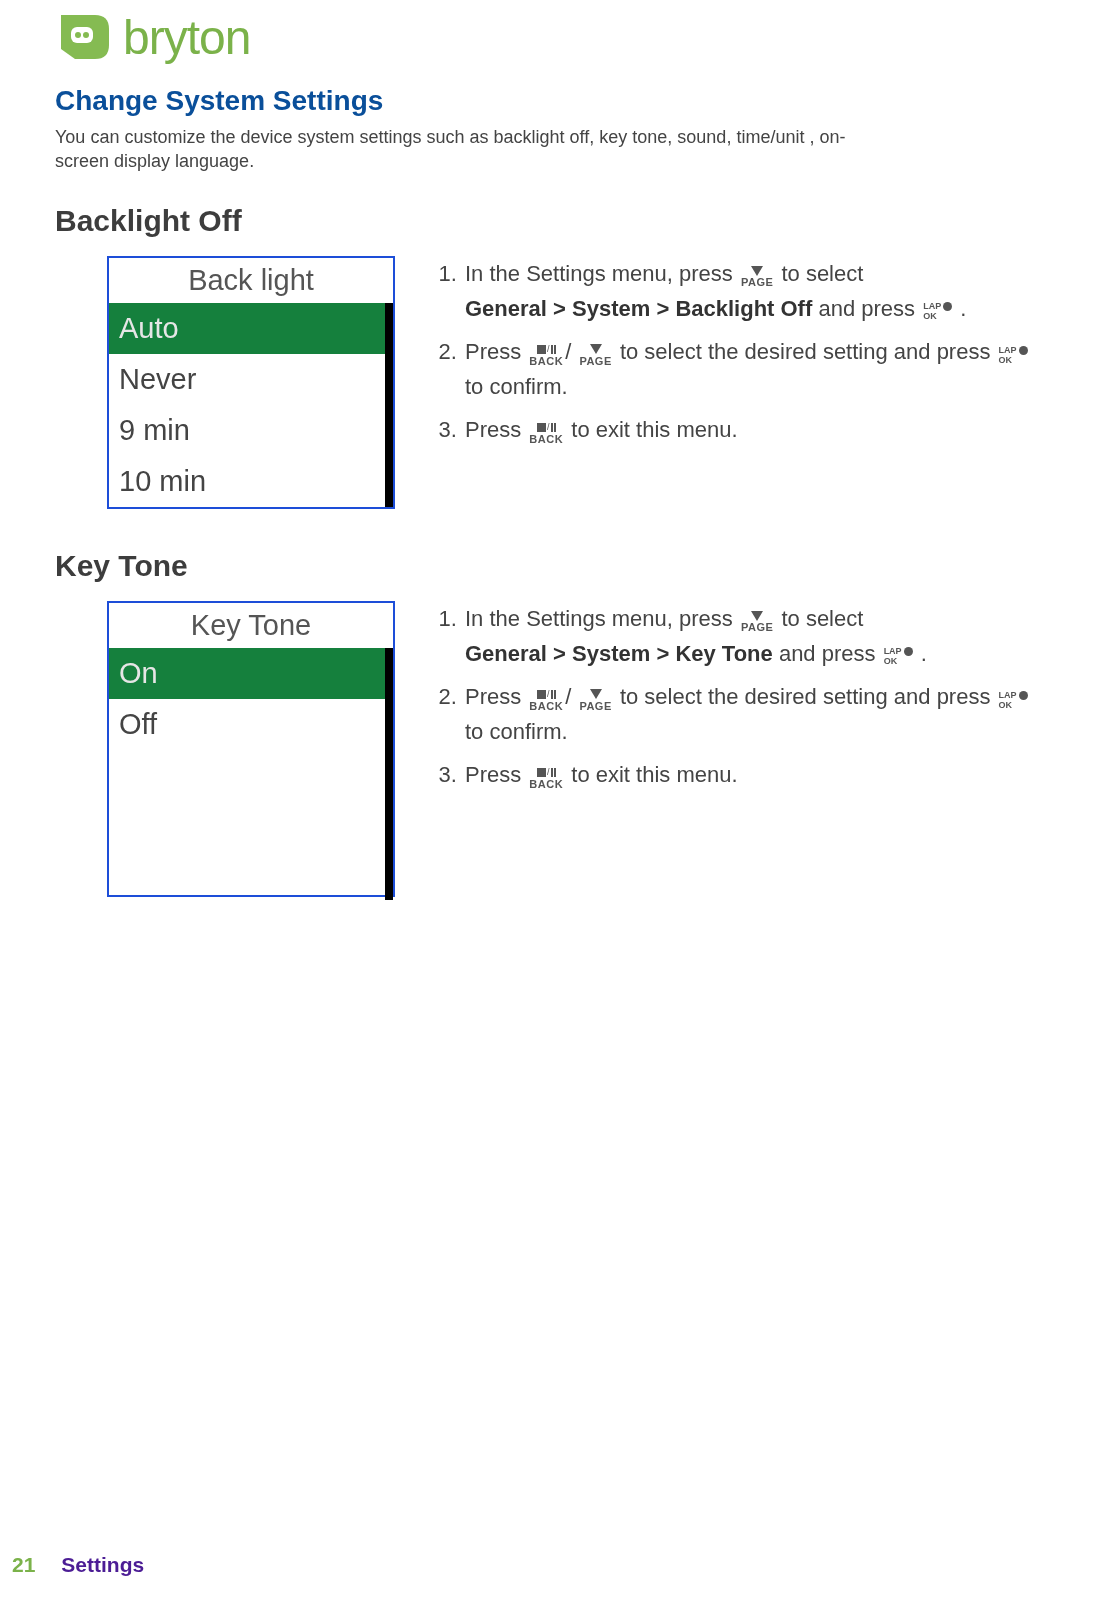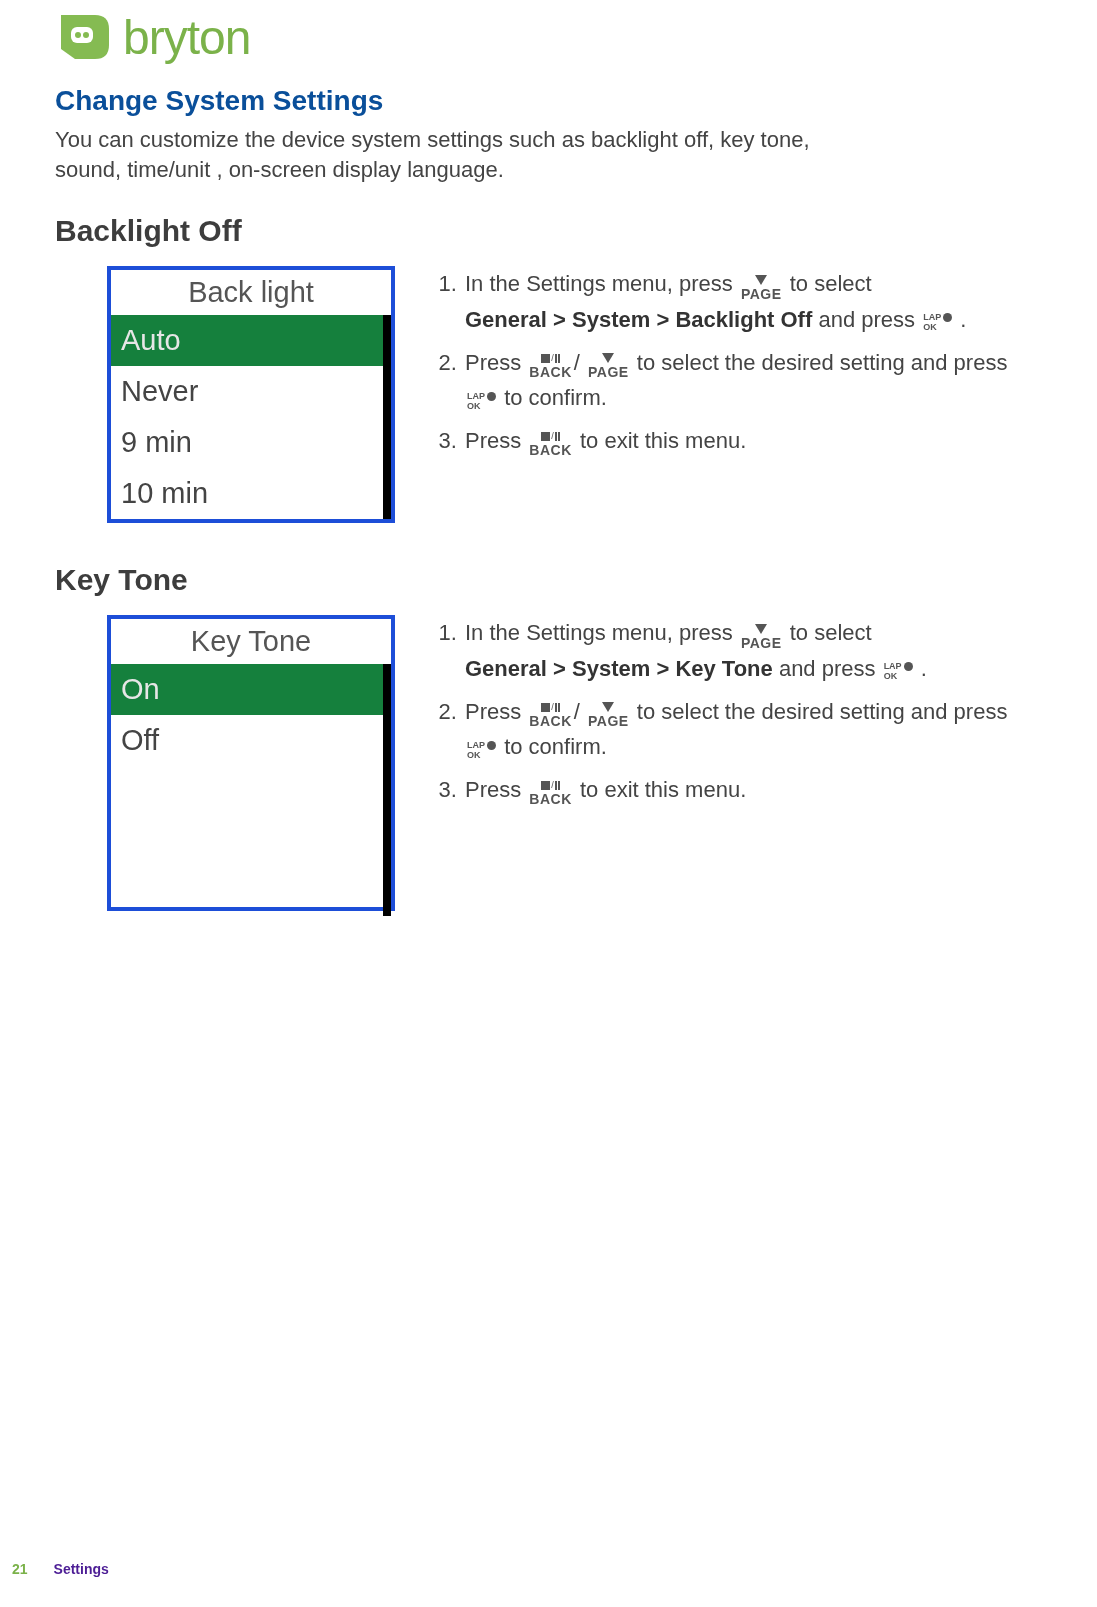--- a/index.html
+++ b/index.html
@@ -29,42 +29,42 @@
     letter-spacing: -1px;
     font-weight: 400;
   }
   h1.main-title {
     color: #0a4f9a;
     font-size: 28px;
     font-weight: 700;
     margin: 20px 0 8px 0;
   }
   .intro {
-    font-size: 22px;
+    font-size: 18px;
     color: #444;
     line-height: 1.35;
     margin: 0 0 30px 0;
     max-width: 820px;
   }
   h2.section {
     color: #3d3d3d;
     font-size: 30px;
     font-weight: 700;
     margin: 20px 0 18px 0;
   }
   .row {
     display: flex;
     align-items: flex-start;
     gap: 40px;
     margin-bottom: 40px;
   }
   .device-screen {
     margin-left: 52px;
     width: 288px;
-    border: 4px solid #1d4ed8;
+    border: 2px solid #1d4ed8;
     font-family: Arial, Helvetica, sans-serif;
     font-size: 30px;
     color: #333;
     flex-shrink: 0;
   }
   .device-screen.tall { height: 296px; }
   .ds-title {
     text-align: center;
     padding: 6px 0;
     font-size: 29px;
@@ -101,21 +101,21 @@
   }
   .keyicon .symline {
     display: flex;
     align-items: center;
     gap: 1px;
     font-size: 11px;
     color: #555;
     height: 11px;
   }
   .keyicon .lbl {
-    font-size: 14px;
+    font-size: 11px;
     color: #555;
     letter-spacing: 0.5px;
     font-weight: 600;
     margin-top: 1px;
   }
   .sq { width:9px; height:9px; background:#555; display:inline-block; }
   .tri-dn {
     width: 0; height: 0;
     border-left: 6px solid transparent;
     border-right: 6px solid transparent;
@@ -129,21 +129,21 @@
   .lapok-wrap .row1 { display:flex; align-items:flex-end; gap:2px; }
   .lapok-wrap .row1 .t { font-size:9px; font-weight:600; color:#555;}
   .lapok-wrap .row2 { font-size:9px; font-weight:600; color:#555; margin-top:1px;}
   .footer {
     position: absolute;
     left: 0;
     bottom: 30px;
     display: flex;
     align-items: center;
     gap: 26px;
-    font-size: 14px;
+    font-size: 21px;
   }
   .footer .pnum { color: #7bb24a; font-weight:700; margin-left: 12px; }
   .footer .pname { color: #4c1d95; font-weight:700; }
 </style>
 </head>
 <body>
 
 <div class="page">
 
   <div class="logo">

